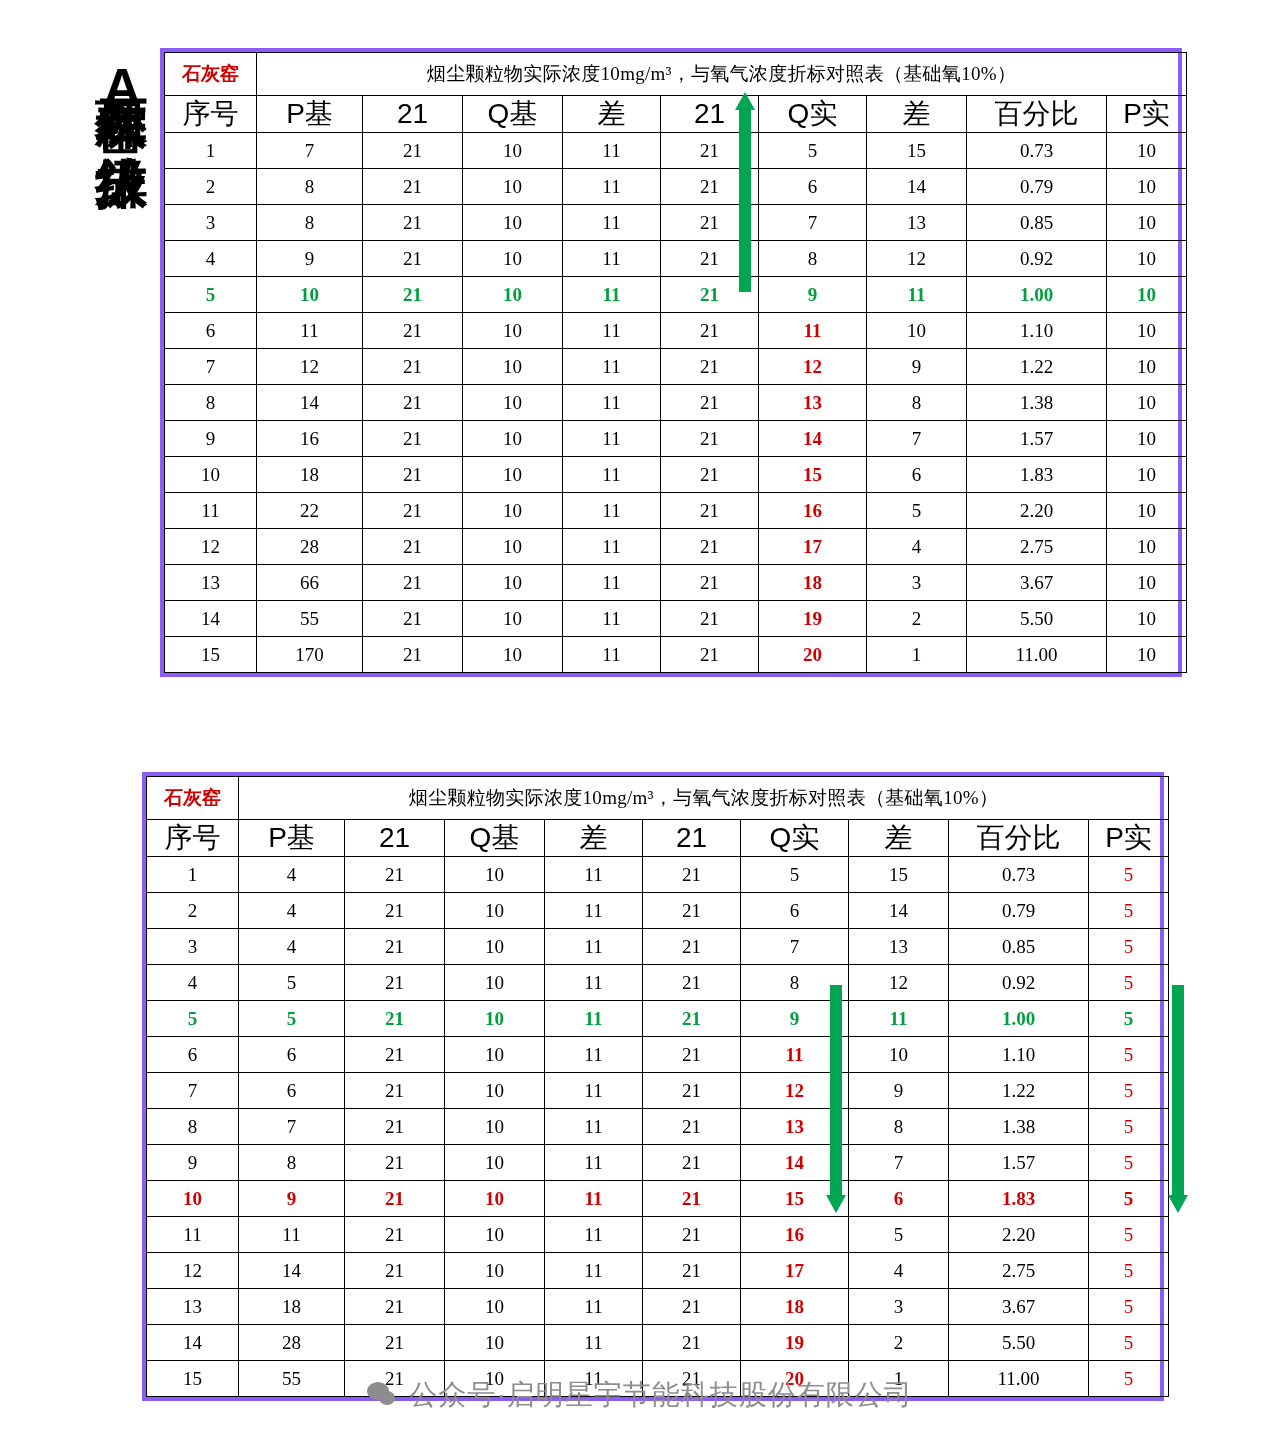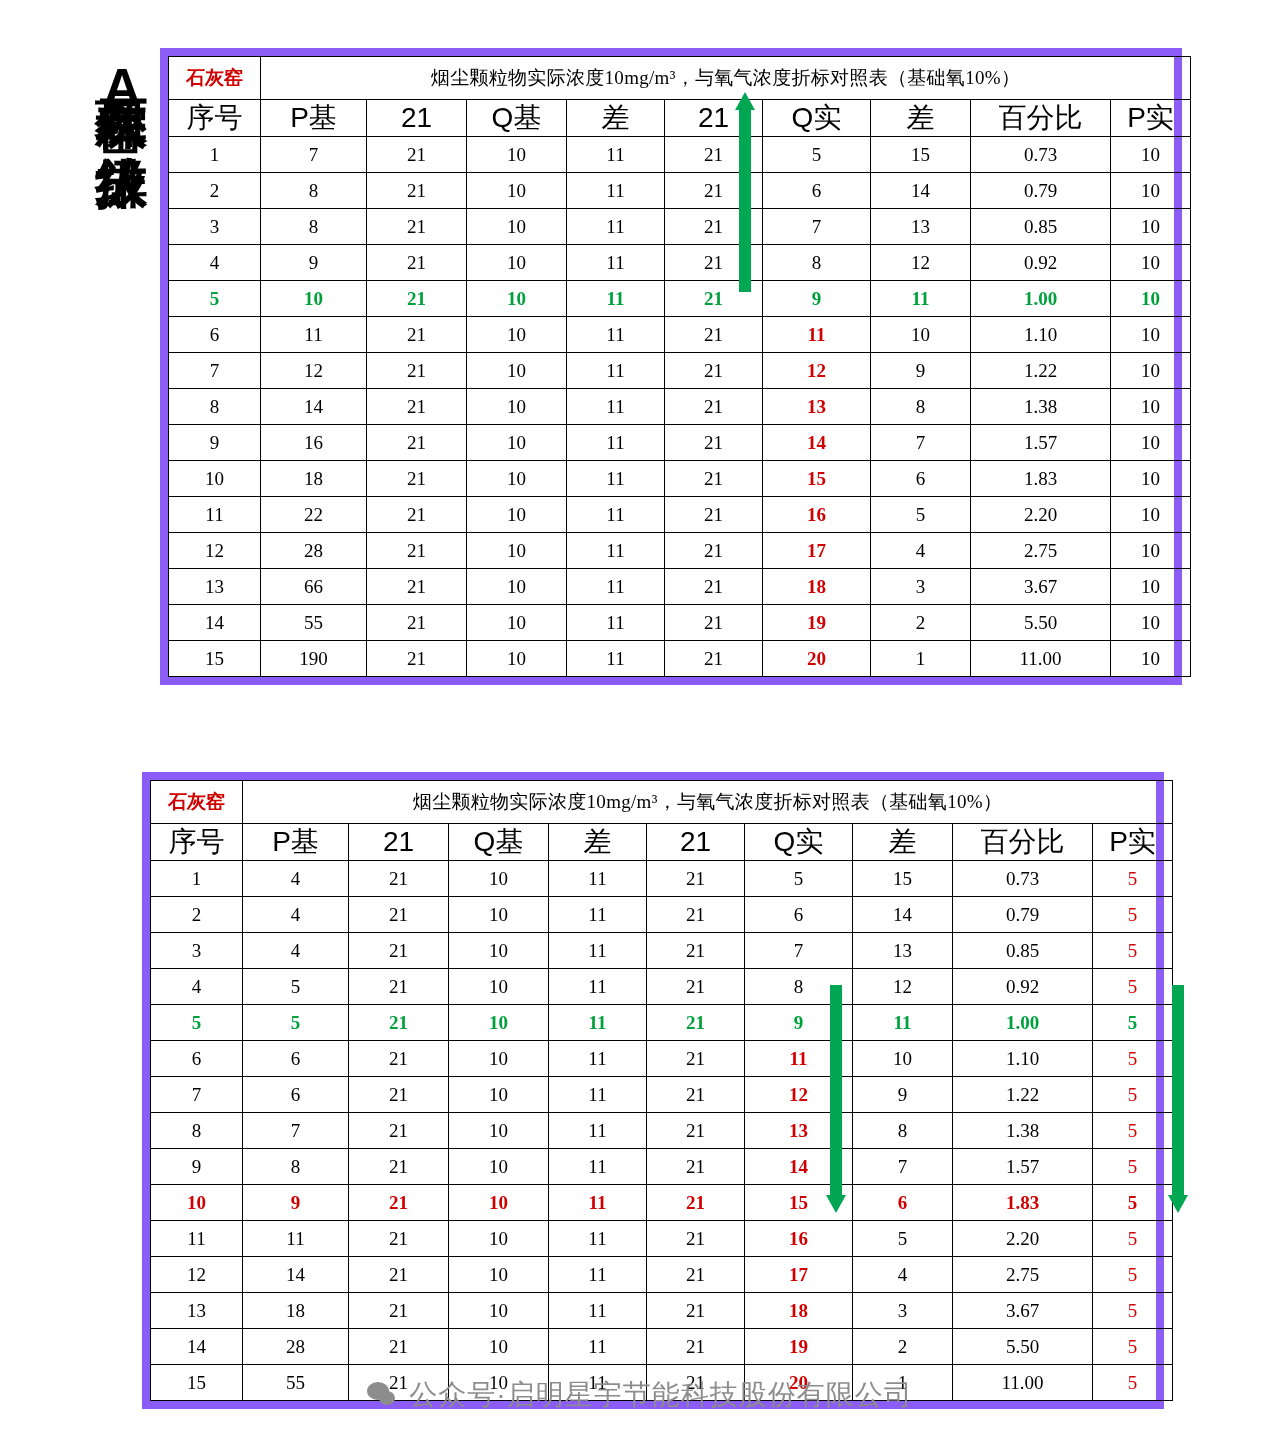--- a/index.html
+++ b/index.html
@@ -29,21 +29,21 @@
     letter-spacing: 0px;
     writing-mode: vertical-rl;
     text-orientation: upright;
     white-space: nowrap;
     color: #000;
   }
 
   
   .table-block {
     position: absolute;
-    border: 8px solid #8b5cf6;
+    border: 4px solid #8b5cf6;
     box-sizing: border-box;
     background: #fff;
   }
   #table-block-1 { left: 160px; top: 48px; width: 1022px; }
   #table-block-2 { left: 142px; top: 772px; width: 1022px; }
 
   table.kiln {
     border-collapse: collapse;
     width: 100%;
     table-layout: fixed;
@@ -361,21 +361,21 @@
           <td>10</td>
           <td class="v-small">11</td>
           <td>21</td>
           <td class="v-red">19</td>
           <td>2</td>
           <td>5.50</td>
           <td>10</td>
         </tr>
         <tr>
           <td>15</td>
-          <td class="v-small">190</td>
+          <td class="v-small">170</td>
           <td>21</td>
           <td>10</td>
           <td class="v-small">11</td>
           <td>21</td>
           <td class="v-red">20</td>
           <td>1</td>
           <td>11.00</td>
           <td>10</td>
         </tr>
       </tbody>

